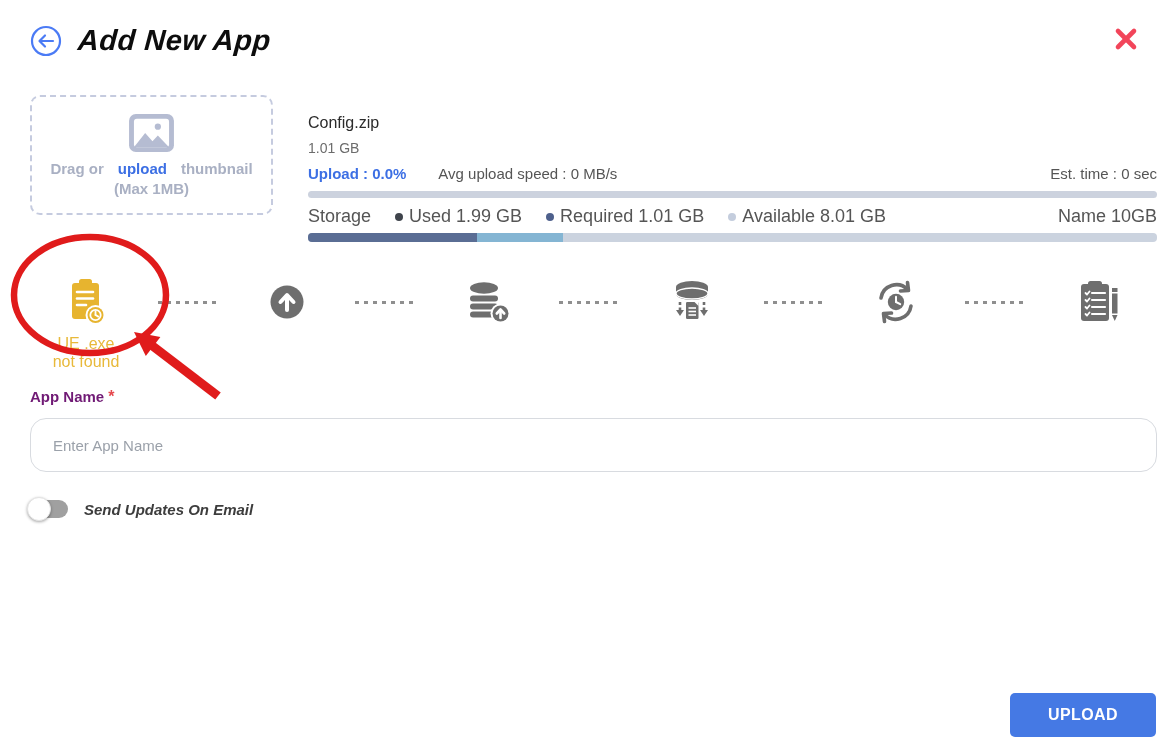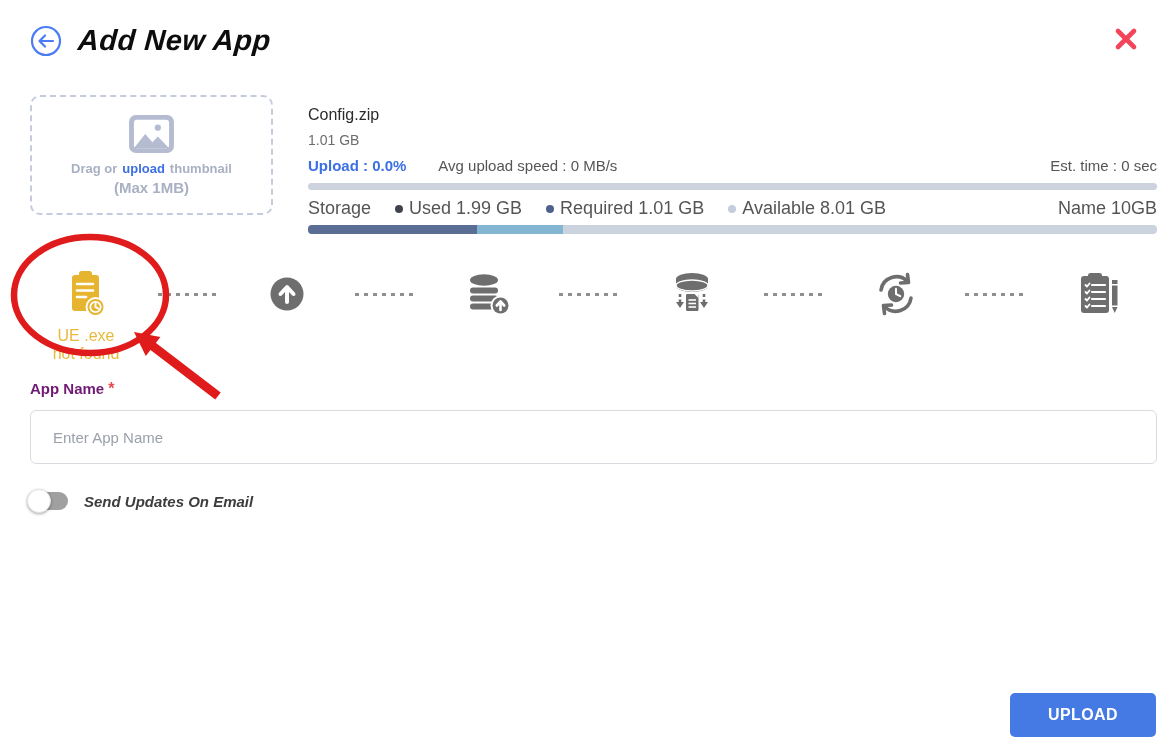--- a/index.html
+++ b/index.html
@@ -8,26 +8,26 @@
 
   
   .header { display:flex; align-items:center; padding:24px 30px 0 30px; }
   .back-btn { width:32px; height:32px; border:none; background:transparent; cursor:pointer; padding:0; }
   .title { margin-left:16px; font-size:29px; font-weight:900; font-style:italic; letter-spacing:.5px; color:#0d0d0d; transform:skewX(-4deg); }
   .close-btn { margin-left:auto; background:transparent; border:none; cursor:pointer; padding:0; }
 
   
   .upload-section { display:flex; margin:38px 12px 0 30px; }
   .dropzone { width:243px; height:120px; border:2px dashed #c5cbdf; border-radius:10px; display:flex; flex-direction:column; align-items:center; justify-content:center; cursor:pointer; flex:none; }
-  .dz-text { font-size:13px; font-weight:600; color:#a9b0c3; display:flex; gap:5px; margin-top:7px; }
+  .dz-text { font-size:15px; font-weight:600; color:#a9b0c3; display:flex; gap:14px; margin-top:7px; }
   .dz-text .link { color:#3c6fe4; font-weight:700; cursor:pointer; }
   .dz-max { font-size:15px; font-weight:600; color:#a9b0c3; margin-top:3px; }
 
   .file-info { flex:1; margin-left:35px; min-width:0; }
-  .file-name { font-size:16px; color:#2b2b2b; line-height:20px; margin-top:10px; }
+  .file-name { font-size:16px; color:#2b2b2b; line-height:20px; margin-top:18px; }
   .file-size { font-size:14px; color:#6c6c6c; margin-top:7px; }
   .stats-row { display:flex; align-items:center; margin-top:9px; font-size:15px; color:#555; }
   .stat-upload { color:#3c6fe4; font-weight:700; }
   .stat-speed { margin-left:32px; }
   .stat-est { margin-left:auto; }
   .upload-bar { margin-top:9px; height:7px; border-radius:4px; background:#ccd2de; overflow:hidden; }
   .upload-bar .fill { height:100%; width:0%; background:#3c6fe4; }
   .legend-row { display:flex; align-items:center; margin-top:8px; font-size:18px; color:#555; }
   .legend-item { display:flex; align-items:center; margin-left:24px; }
   .legend-item:first-of-type { margin-left:28px; }
@@ -46,21 +46,21 @@
   .connector { flex:1; height:3px; background:repeating-linear-gradient(90deg,#8f8f8f 0 4px,transparent 4px 9px) center / 62px 3px no-repeat; }
   .step-caption { position:absolute; top:100%; left:50%; transform:translateX(-50%); width:130px; margin-top:8px; text-align:center; font-size:16px; line-height:18px; color:#e8b93a; }
 
   
   .annotation { position:absolute; left:0; top:228px; width:270px; height:200px; pointer-events:none; z-index:5; }
 
   
   .form { margin:62px 12px 0 30px; }
   .form-label { font-size:15px; font-weight:700; color:#701a75; }
   .req { color:#e5484d; margin-left:4px; font-weight:700; }
-  .app-input { margin-top:12px; width:100%; height:54px; border:1px solid #d8dbe0; border-radius:6px; padding:0 22px; font-size:15px; color:#333; outline:none; font-family:"Liberation Sans", sans-serif; }
+  .app-input { margin-top:12px; width:100%; height:54px; border:1px solid #d8dbe0; border-radius:16px; padding:0 22px; font-size:15px; color:#333; outline:none; font-family:"Liberation Sans", sans-serif; }
   .app-input::placeholder { color:#9ba1aa; }
 
   
   .toggle-row { display:flex; align-items:center; margin:28px 0 0 30px; }
   .toggle { position:relative; width:38px; height:18px; background:#a0a0a0; border-radius:9px; border:none; cursor:pointer; flex:none; }
   .toggle .knob { position:absolute; left:-3px; top:-3px; width:24px; height:24px; background:#fff; border-radius:50%; border:1px solid #e3e3e3; box-shadow:0 1px 3px rgba(0,0,0,.35); }
   .toggle-label { margin-left:16px; font-size:15px; font-weight:700; color:#3d3d3d;font-style:italic; }
 
   
   .upload-btn { position:absolute; right:13px; bottom:13px; width:146px; height:44px; background:#4579e4; border:none; border-radius:5px; color:#fff; font-size:16px; font-weight:700; letter-spacing:.4px; cursor:pointer; font-family:"Liberation Sans", sans-serif; }

